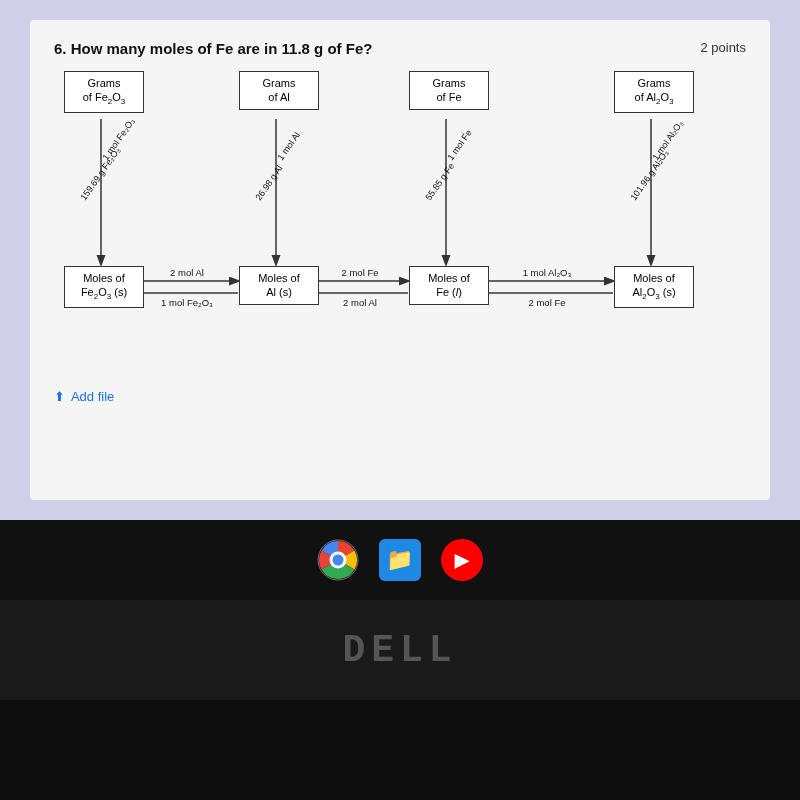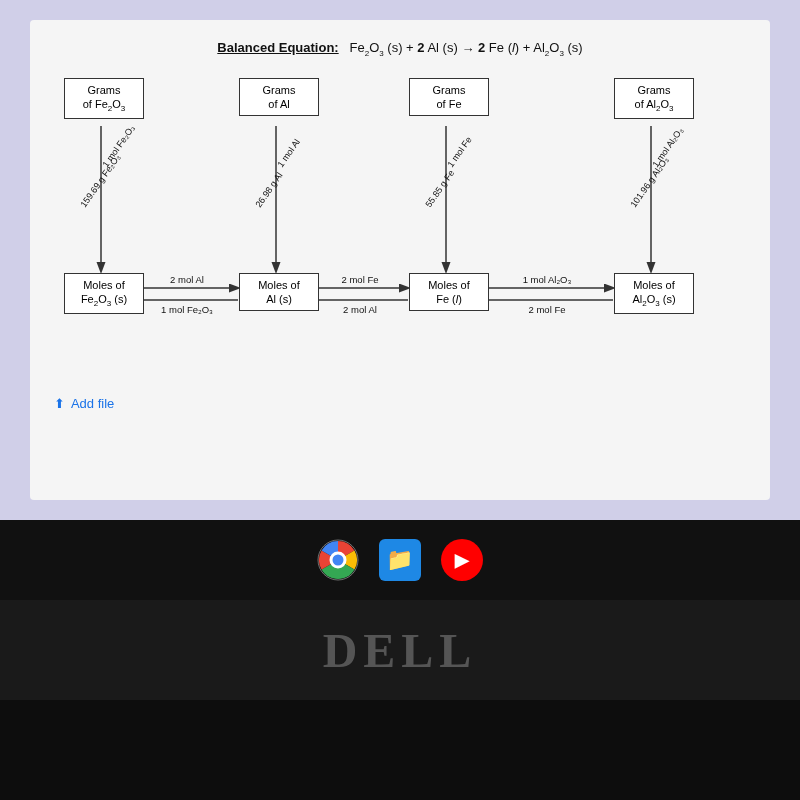--- a/index.html
+++ b/index.html
@@ -145,49 +145,49 @@
       width: 800px;
       height: 100px;
       background: #1a1a1a;
       display: flex;
       align-items: center;
       justify-content: center;
     }
 
     .dell-logo {
       color: #555;
-      font-size: 48px;
+      font-size: 38px;
       font-weight: 900;
       letter-spacing: 6px;
-      font-family: Liberation Serif, serif;
+      font-family: Liberation Mono, monospace;
     }
 
     
     .bottom-bar {
       width: 800px;
       height: 100px;
       background: #0d0d0d;
     }
 
     sub { font-size: 8px; }
   </style>
 </head>
 <body>
 
 <div class="screen">
   <div class="page-content">
 
-
-    <div class="equation-row">
-      <u>Balanced Equation:</u>
-      &nbsp;
-      <span>
-        Fe<sub>2</sub>O<sub>3</sub> (s) + <b>2</b> Al (s) → <b>2</b> Fe (<i>l</i>) + Al<sub>2</sub>O<sub>3</sub> (s)
-      </span>
+    <div class="question-row">
+      <div class="question-text">
+        <span>6.</span>
+        <span>How many moles of Fe are in 11.8 g of Fe?</span>
+      </div>
+      <div class="points-text">2 points</div>
     </div>
+
 
     <div class="diagram">
 
       <svg class="diagram-svg" viewBox="0 0 690 300">
 
         <line x1="46" y1="48" x2="46" y2="193" stroke="#333" stroke-width="1.5" marker-end="url(#arrow)"></line>
 
         <line x1="221" y1="48" x2="221" y2="193" stroke="#333" stroke-width="1.5" marker-end="url(#arrow)"></line>
 
         <line x1="391" y1="48" x2="391" y2="193" stroke="#333" stroke-width="1.5" marker-end="url(#arrow)"></line>

